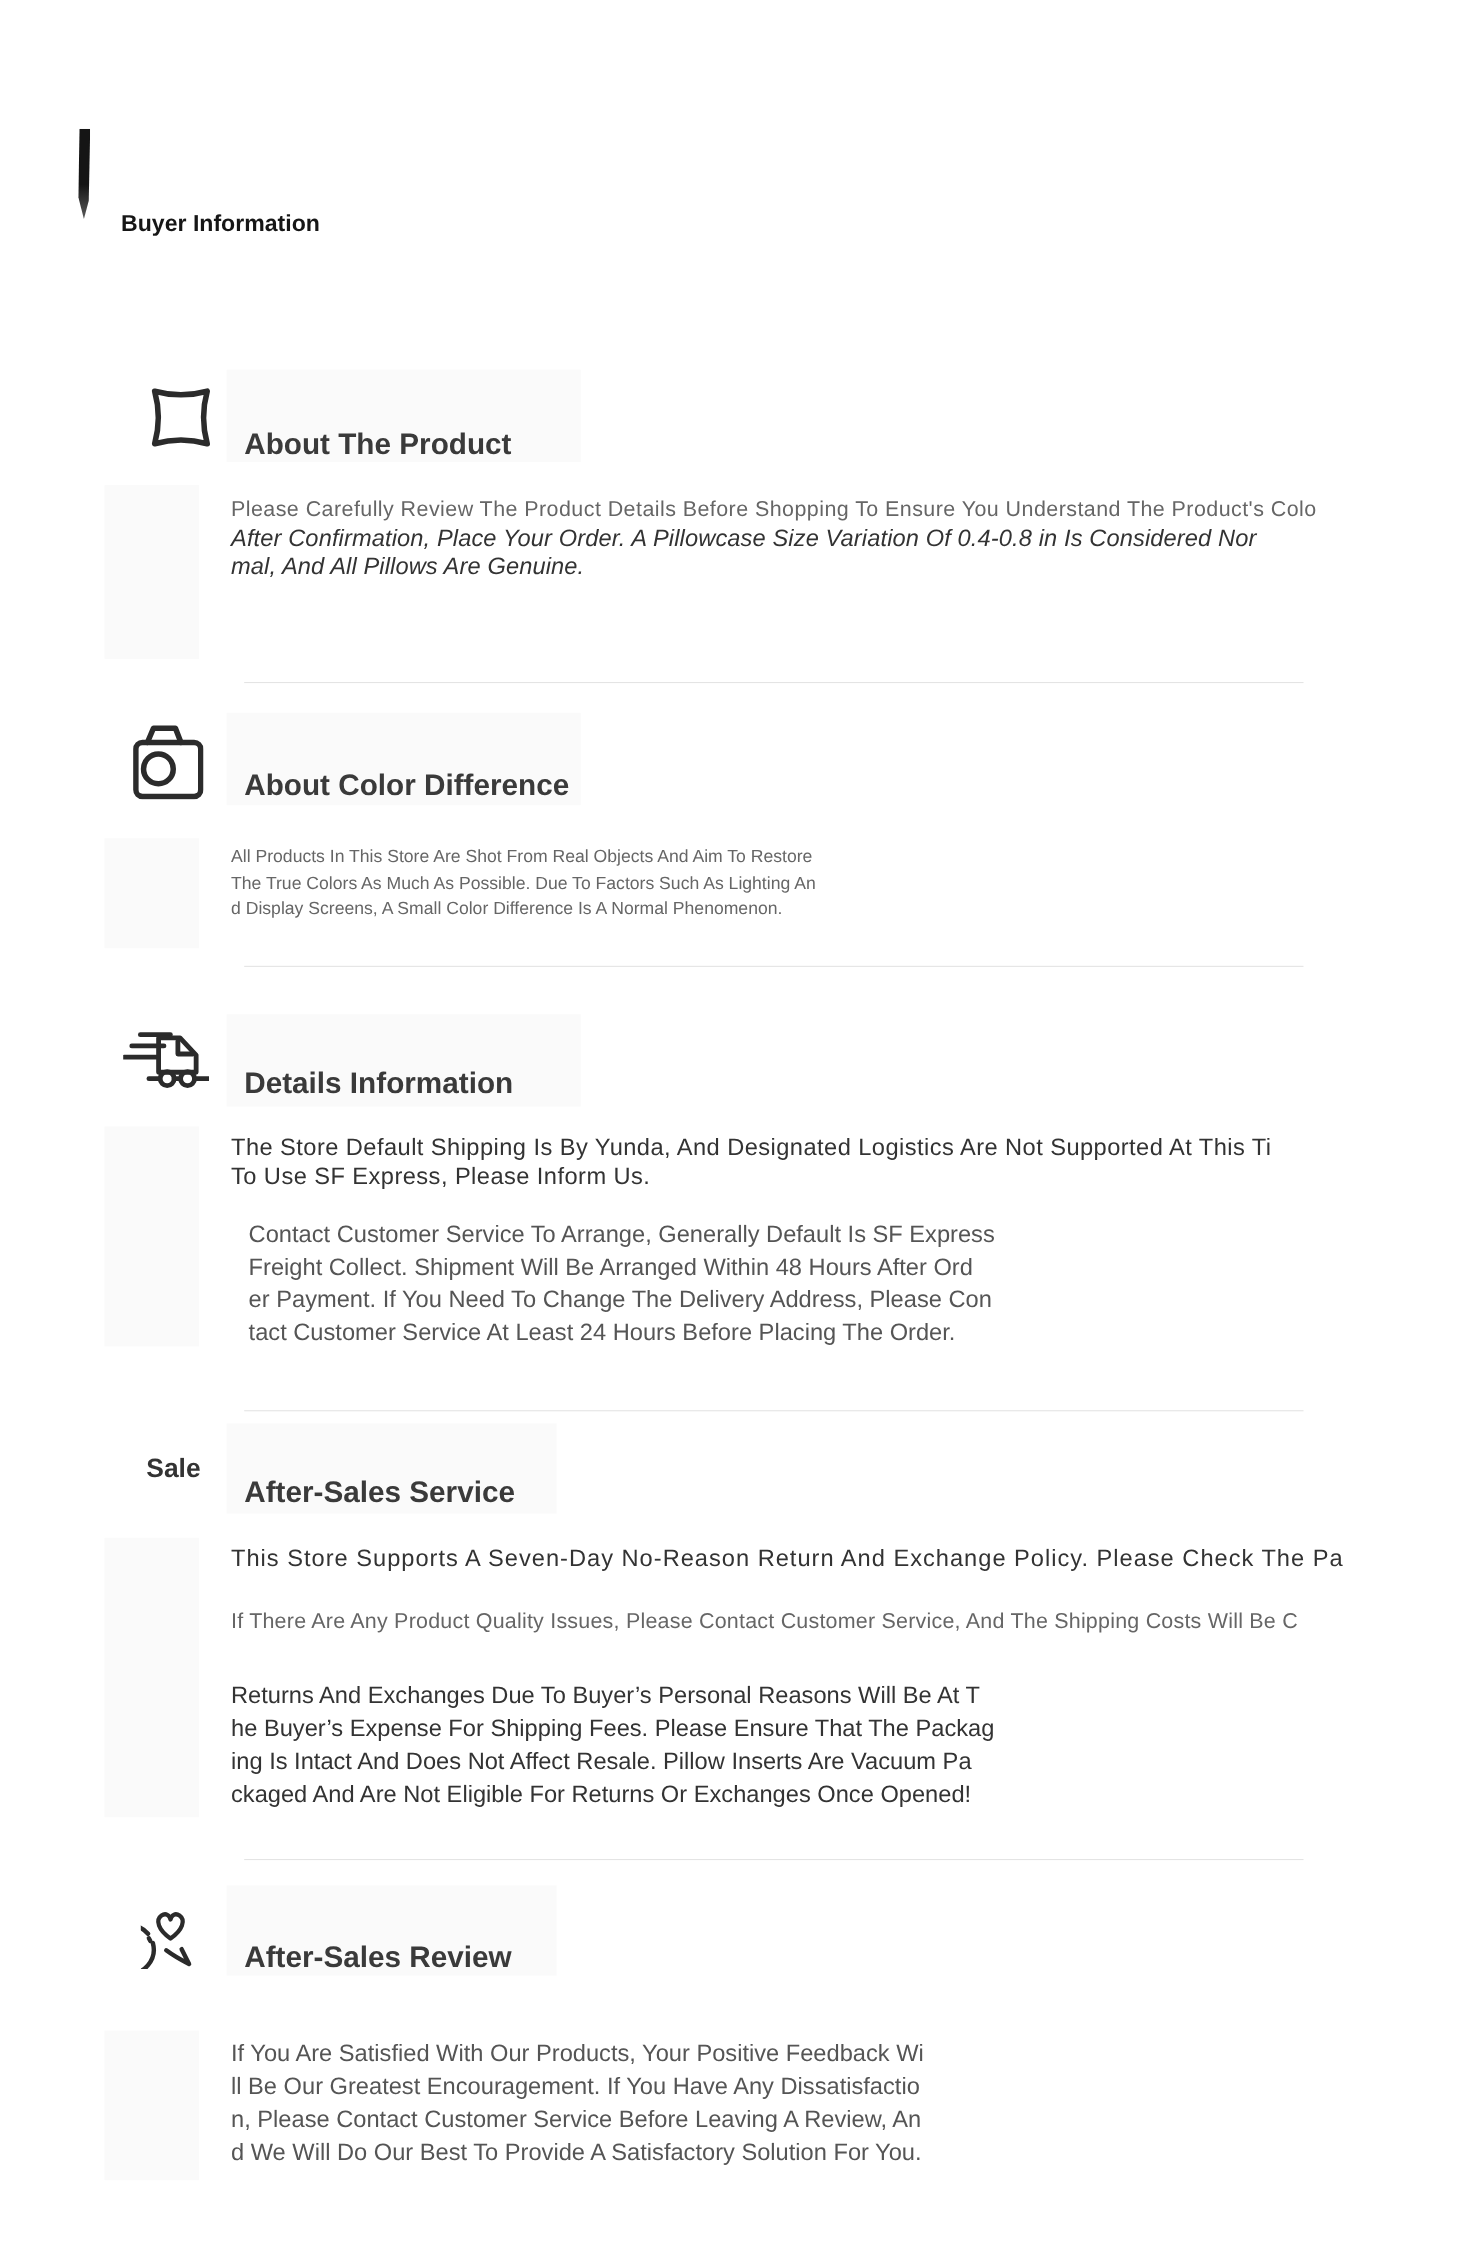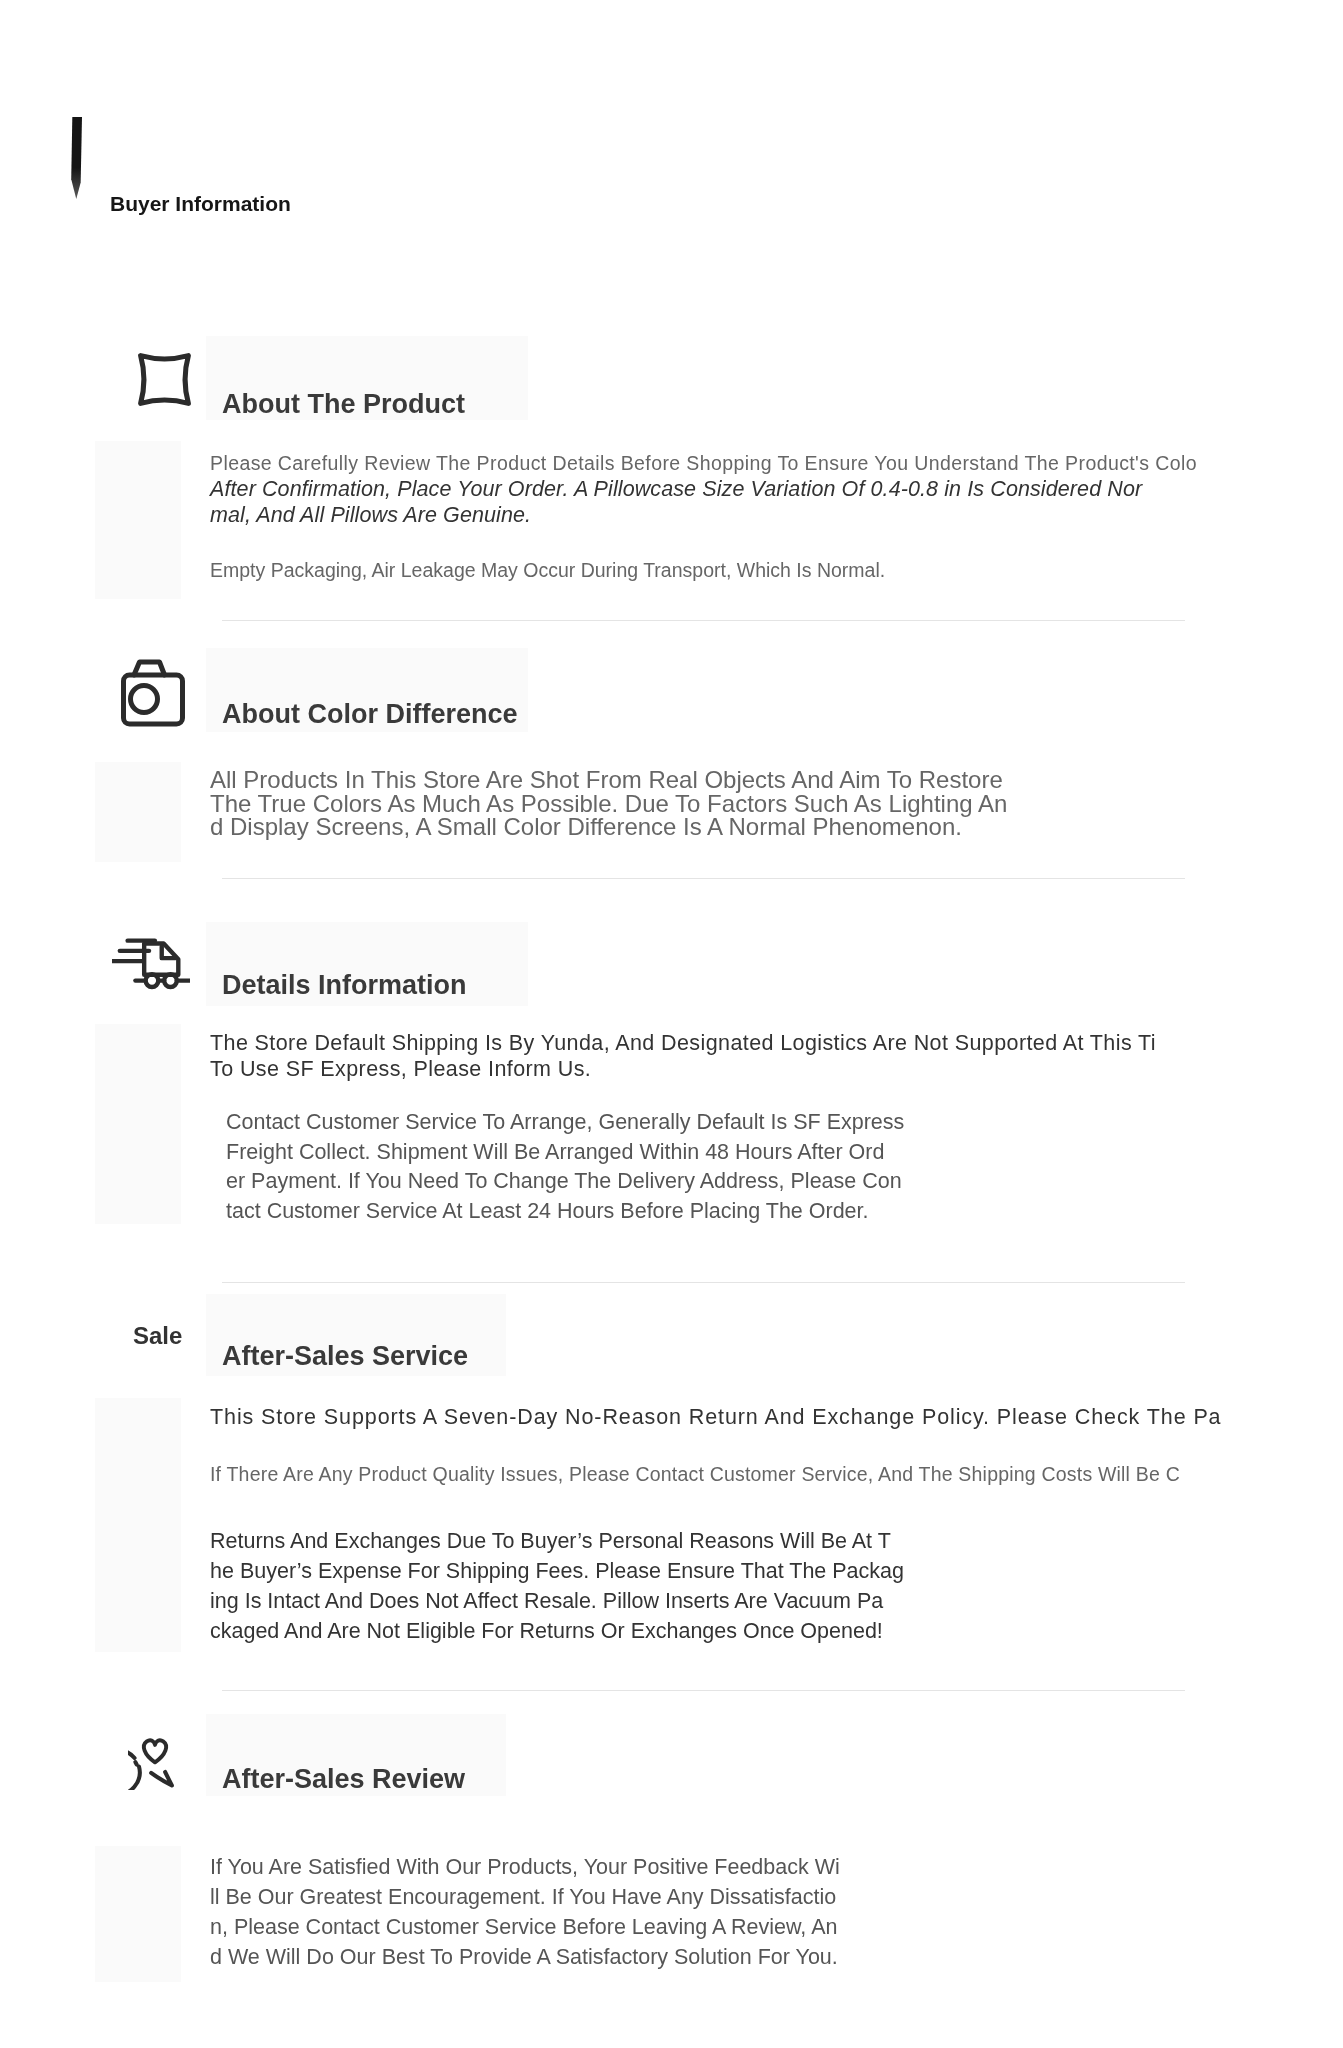--- a/index.html
+++ b/index.html
@@ -28,21 +28,21 @@
     font-weight:bold;color:#3a3a3a;white-space:pre;
   }
   .sale-label{
     position:absolute;left:133px;top:1321px;font-size:24px;line-height:30px;
     font-weight:bold;color:#333;white-space:pre;
   }
   .para{position:absolute;left:210px;white-space:pre;}
   .p-dark{font-size:21.5px;color:#333;line-height:26px;}
   .p-dark.lh30{line-height:30px;}
   .p-graysm{font-size:19.5px;color:#666;line-height:24px;}
-  .p-graymd{font-size:24px;color:#666;line-height:23.5px;}
+  .p-graymd{font-size:16px;color:#666;line-height:23.5px;}
   .p-graylg{font-size:21.5px;color:#555;line-height:29.5px;}
   .p-review{font-size:21.5px;color:#555;line-height:30px;}
   .divider{position:absolute;left:222px;width:963px;height:1px;background:#e4e4e4;}
 </style>
 </head>
 <body>
 
 <div class="page">
 
   <div class="brush"></div>
@@ -52,21 +52,20 @@
   <div class="panel" style="left:95px;top:441px;width:86px;height:158px;"></div>
   <span class="icon" style="left:132px;top:347px;">
     <svg width="65" height="65" viewBox="0 0 64 64" fill="none" stroke="#2b2b2b" stroke-width="5" stroke-linejoin="round" stroke-linecap="round">
       <path d="M8.5,8.5 Q32,15 55.5,8.5 Q49,32 55.5,55.5 Q32,49 8.5,55.5 Q15,32 8.5,8.5 Z"></path>
     </svg>
   </span>
   <h2 class="sec-h" style="top:366px;">About The Product</h2>
   <div class="para p-graysm" style="top:451px;letter-spacing:0.4px;">Please Carefully Review The Product Details Before Shopping To Ensure You Understand The Product's Colo</div>
   <div class="para p-dark" style="top:476px;letter-spacing:0.1px;font-style:italic;">After Confirmation, Place Your Order. A Pillowcase Size Variation Of 0.4-0.8 in Is Considered Nor
 mal, And All Pillows Are Genuine.</div>
-  <div class="para p-graysm" style="top:558px;">Empty Packaging, Air Leakage May Occur During Transport, Which Is Normal.</div>
   <div class="divider" style="top:620px;"></div>
 
   <div class="panel" style="left:206px;top:648px;width:322px;height:84px;"></div>
   <div class="panel" style="left:95px;top:762px;width:86px;height:100px;"></div>
   <span class="icon" style="left:121px;top:655px;">
     <svg width="64" height="72" viewBox="0 0 64 72" fill="none" stroke="#2b2b2b" stroke-width="5" stroke-linejoin="round" stroke-linecap="round">
       <path d="M13,20 L18.5,7 H38.5 L43.5,20"></path>
       <rect x="2.5" y="20" width="59" height="49" rx="6"></rect>
       <circle cx="23" cy="44" r="13.5"></circle>
     </svg>

